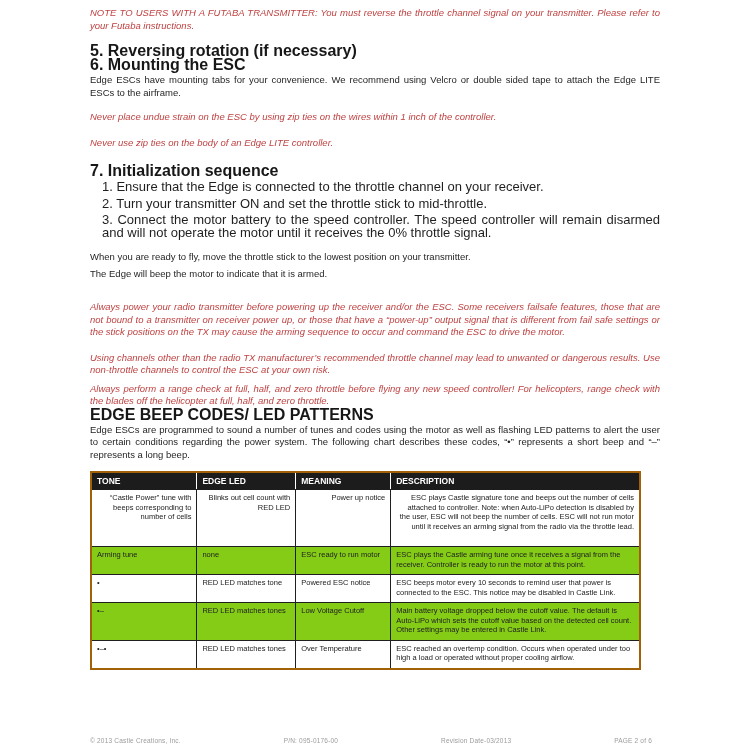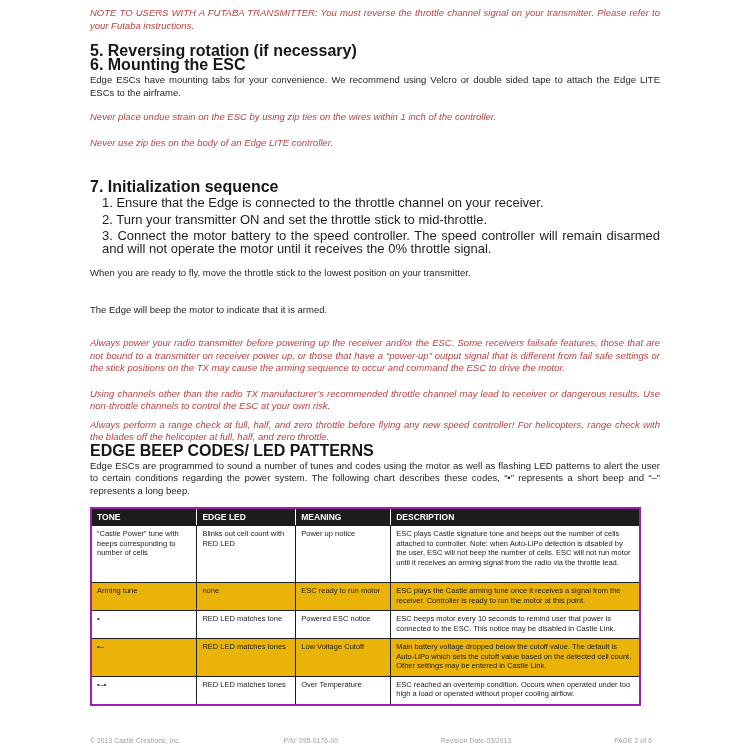--- a/index.html
+++ b/index.html
@@ -38,43 +38,43 @@
     font-weight: bold;
     line-height: 12px;
     color: #171717;
   }
   .mt-note { margin-top: 0; }
   .mt-h5   { margin-top: 13px; }
   .mt-p    { margin-top: 3px; }
   .mt-h6   { margin-top: 2px; }
   .mt-w1   { margin-top: 12px; }
   .mt-w2   { margin-top: 13px; }
-  .mt-h7   { margin-top: 32px; }
+  .mt-h7   { margin-top: 16px; }
   .steps { margin-top: 3px; }
   .step {
     margin: 0;
     padding-left: 12px;
     font-size: 13px;
     line-height: 12.5px;
     text-align: justify;
     margin-top: 4px;
   }
   .mt-ready { margin-top: 12px; }
-  .mt-armed { margin-top: 24px; }
+  .mt-armed { margin-top: 4px; }
   .mt-wA { margin-top: 21px; }
   .mt-wB { margin-top: 13px; }
   .mt-wC { margin-top: 6px; }
   .mt-beephead { margin-top: 1px; }
   .mt-beepintro { margin-top: 3px; }
 
   table.beep-table {
     margin-top: 10px;
     width: 551px;
     border-collapse: collapse;
-    border: 2px solid #a21caf;
+    border: 2px solid #a16207;
   }
   table.beep-table th {
     background: #1c1c1c;
     color: #ffffff;
     font-size: 8.5px;
     line-height: 10px;
     text-align: left;
     padding: 3px 5px;
     border: 1px solid #1c1c1c;
     border-right: 1px solid #ffffff;
@@ -82,22 +82,22 @@
   }
   table.beep-table th:last-child { border-right: 1px solid #1c1c1c; }
   table.beep-table td {
     font-size: 7.5px;
     line-height: 9.5px;
     vertical-align: top;
     padding: 3px 5px 5px 5px;
     border: 1px solid #1f1f1f;
     color: #222222;
   }
-  tr.row-alt { background: #eab308; }
-  tr.row-tall td { height: 48px; }
+  tr.row-alt { background: #84cc16; }
+  tr.row-tall td { height: 48px; text-align: right; }
 
   .footer {
     position: absolute;
     left: 90px;
     width: 562px;
     bottom: 6px;
     display: flex;
     justify-content: space-between;
     font-size: 6.5px;
     color: #9b9b9b;
@@ -124,21 +124,21 @@
     <div class="steps">
       <p class="step">1. Ensure that the Edge is connected to the throttle channel on your receiver.</p>
       <p class="step">2. Turn your transmitter ON and set the throttle stick to mid-throttle.</p>
       <p class="step">3. Connect the motor battery to the speed controller. The speed controller will remain disarmed and will not operate the motor until it receives the 0% throttle signal.</p>
     </div>
 
     <p class="para mt-ready">When you are ready to fly, move the throttle stick to the lowest position on your transmitter.</p>
     <p class="para mt-armed">The Edge will beep the motor to indicate that it is armed.</p>
 
     <p class="para red mt-wA">Always power your radio transmitter before powering up the receiver and/or the ESC. Some receivers failsafe features, those that are not bound to a transmitter on receiver power up, or those that have a “power-up” output signal that is different from fail safe settings or the stick positions on the TX may cause the arming sequence to occur and command the ESC to drive the motor.</p>
-    <p class="para red mt-wB">Using channels other than the radio TX manufacturer’s recommended throttle channel may lead to receiver or dangerous results. Use non-throttle channels to control the ESC at your own risk.</p>
+    <p class="para red mt-wB">Using channels other than the radio TX manufacturer’s recommended throttle channel may lead to unwanted or dangerous results. Use non-throttle channels to control the ESC at your own risk.</p>
     <p class="para red mt-wC">Always perform a range check at full, half, and zero throttle before flying any new speed controller! For helicopters, range check with the blades off the helicopter at full, half, and zero throttle.</p>
 
     <h3 class="heading mt-beephead">EDGE BEEP CODES/ LED PATTERNS</h3>
     <p class="para mt-beepintro">Edge ESCs are programmed to sound a number of tunes and codes using the motor as well as flashing LED patterns to alert the user to certain conditions regarding the power system. The following chart describes these codes, “•” represents a short beep and “–” represents a long beep.</p>
 
     <table class="beep-table">
       <colgroup>
         <col style="width:19.3%">
         <col style="width:18%">
         <col style="width:17.3%">

